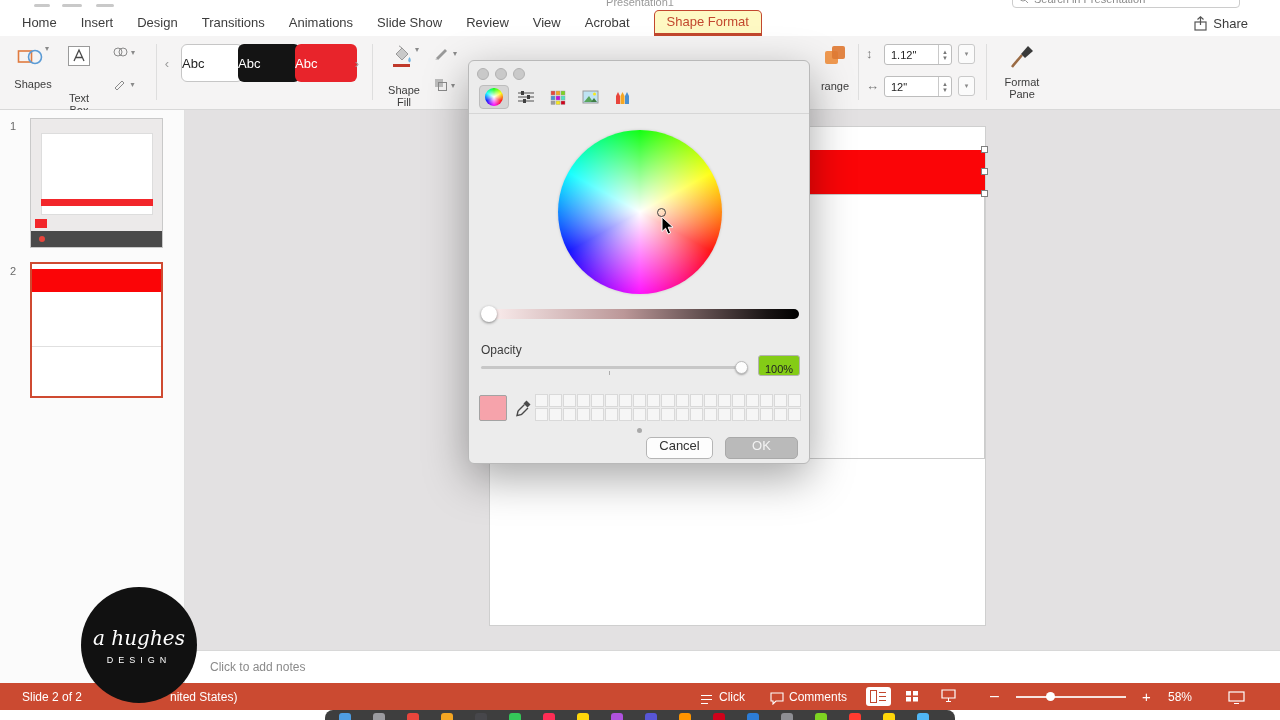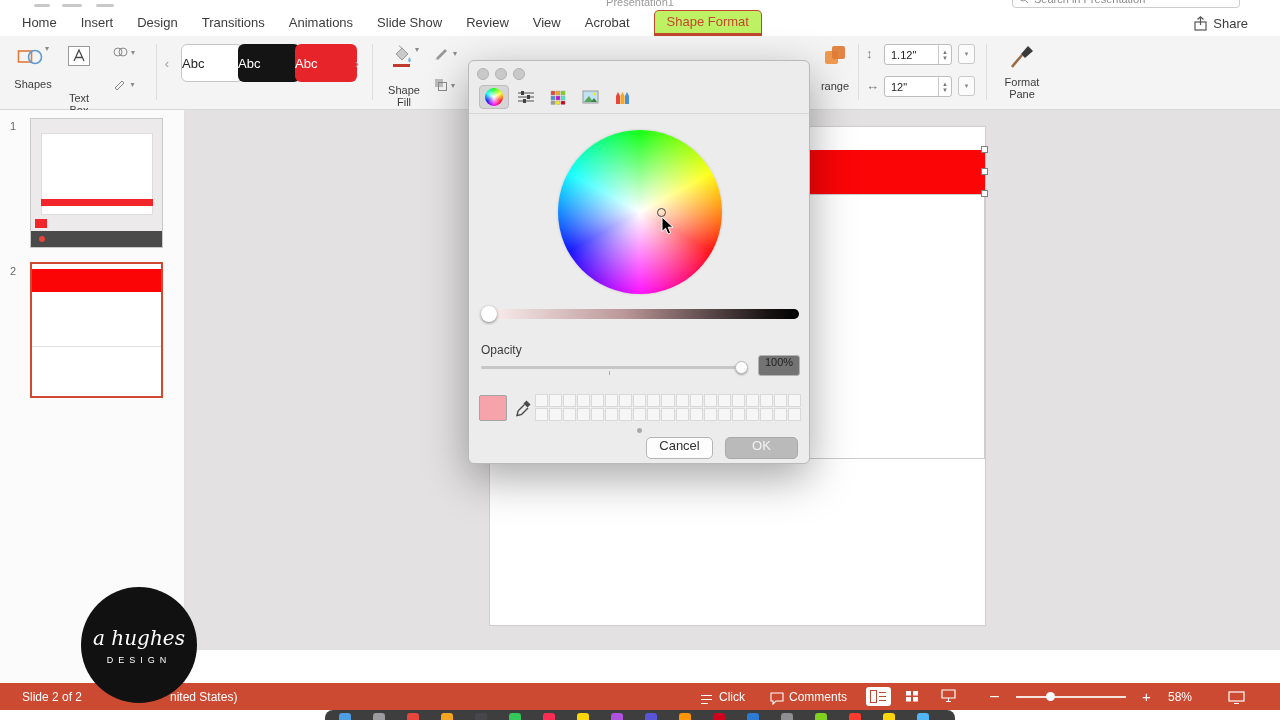--- a/index.html
+++ b/index.html
@@ -3,21 +3,21 @@
 <meta charset="utf-8">
 <style>
 *{margin:0;padding:0;box-sizing:border-box}
 html,body{width:1280px;height:720px}
 body{font-family:"Liberation Sans",sans-serif;overflow:hidden;background:#fff}
 .abs{position:absolute}
 .screen{position:relative;width:1280px;height:720px;background:#fff;overflow:hidden}
 
 .tabbar{display:flex;align-items:flex-end;gap:24px;padding-left:22px;background:#fff}
 .tab{font-size:13px;color:#3c3c3c;padding:4px 0 6px;white-space:nowrap}
-.tab.active{color:#c2472e;border:1px solid #c2472e;border-bottom:3px solid #c2472e;border-radius:5px 5px 0 0;padding:3px 12px 4px;background:#bef264}
+.tab.active{color:#c2472e;border:1px solid #c2472e;border-bottom:3px solid #c2472e;border-radius:5px 5px 0 0;padding:3px 12px 4px;background:#fef9c3}
 
 .ribbon{background:#f5f4f4;border-bottom:1px solid #d8d8d8}
 .rlabel{font-size:11px;color:#3c3c3c;text-align:center;line-height:12px}
 .caret{font-size:8px;color:#8a8a8a}
 .vsep{width:1px;background:#dedede;top:8px;height:56px}
 .preset{width:62px;height:38px;border-radius:6px;display:flex;align-items:center;justify-content:flex-start;font-size:13px;top:8px}
 .gal-arrow{top:8px;width:14px;height:38px;display:flex;align-items:center;justify-content:center;color:#9a9a9a;font-size:13px}
 .field{display:flex;background:#fff;border:1px solid #bdbdbd;border-radius:3px;width:68px;height:21px}
 .field .val{flex:1;font-size:11px;color:#222;padding:4px 0 0 6px;white-space:nowrap}
 .stepper{width:13px;border-left:1px solid #c9c9c9;display:flex;flex-direction:column;align-items:center;justify-content:center;color:#777;font-size:6px;line-height:6px}
@@ -221,20 +221,23 @@
   <div class="abs" style="left:185px;top:110px;width:1095px;height:540px;background:#e3e1e2">
     <div class="abs" style="left:305px;top:17px;width:495px;height:498px;background:#fff;box-shadow:0 0 0 1px #cfcfcf">
       <div class="abs" style="left:0;top:67px;width:495px;height:265px;border:1px solid #ccc"></div>
       <div class="abs" style="left: 0px; top: 23px; width: 495px; height: 44px; background: rgb(251, 5, 7);"></div>
       <div class="handle" style="left:491px;top:19px"></div>
       <div class="handle" style="left:491px;top:41px"></div>
       <div class="handle" style="left:491px;top:63px"></div>
     </div>
   </div>
 
+  <div class="abs" style="left:185px;top:650px;width:1095px;height:33px;background:#fff;border-top:1px solid #d8d8d8">
+    <span class="abs" style="left:25px;top:9px;color:#8a8a8a;font-size:12px">Click to add notes</span>
+  </div>
 
   <div class="abs statusbar" style="left:0;top:683px;width:1280px;height:27px;background:#cb4a31">
     <span class="sb-label" style="left:22px">Slide 2 of 2</span>
     <span class="sb-label" style="left:170px">nited States)</span>
     <span class="abs" style="left:700px;top:8px"><svg width="13" height="11">
           <path d="M1 1.5h11M1 5.5h11M1 9.5h7" stroke="#fff" stroke-width="1.2"></path>
         </svg></span>
     <span class="sb-label" style="left:719px">Click</span>
     <span class="abs" style="left:770px;top:8px"><svg width="14" height="13" viewBox="0 0 14 13">
           <path d="M1 1 h12 v8 h-7 l-3 3 v-3 h-2 z" fill="none" stroke="#fff" stroke-width="1.1"></path>
@@ -364,21 +367,21 @@
         <path d="M1 1 L1 15.5 L4.6 12.2 L7 18 L9.6 16.9 L7.2 11.2 L12 11.2 Z" fill="#000" stroke="#fff" stroke-width="1"></path>
       </svg>
 
     <div class="abs" style="left:12px;top:248px;width:318px;height:10px;border-radius:5px;background:linear-gradient(to right,#fff3f3,#bb9798 45%,#191414 90%,#000)"></div>
     <div class="abs" style="left:12px;top:245px;width:16px;height:16px;border-radius:50%;background:#fff;box-shadow:0 1px 3px rgba(0,0,0,.45)"></div>
 
     <div class="abs" style="left:12px;top:282px;font-size:12px;color:#3b3b3b">Opacity</div>
     <div class="abs" style="left:12px;top:305px;width:262px;height:3px;border-radius:2px;background:#c7c7c7"></div>
     <div class="abs" style="left:140px;top:310px;width:1px;height:4px;background:#adadad"></div>
     <div class="abs" style="left:266px;top:300px;width:13px;height:13px;border-radius:50%;background:#fdfdfd;border:1px solid #bdbdbd;box-shadow:0 1px 2px rgba(0,0,0,.3)"></div>
-    <div class="abs" style="left:289px;top:294px;width:42px;height:21px;background:#737373;border:1px solid #b3b3b3;border-radius:3px;display:flex;align-items:flex-start;justify-content:center;font-size:11px;color:#222">
+    <div class="abs" style="left:289px;top:294px;width:42px;height:21px;background:#84cc16;border:1px solid #b3b3b3;border-radius:3px;display:flex;align-items:flex-end;justify-content:center;font-size:11px;color:#222">
       <span>100%</span>
     </div>
 
     <div class="abs" style="left: 10px; top: 334px; width: 28px; height: 26px; border: 1px solid rgb(163, 163, 163); border-radius: 2px; background: rgb(246, 163, 171);"></div>
     <div class="abs" style="left:44px;top:335px;width:22px;height:24px;display:flex;align-items:center;justify-content:center">
       <svg width="16" height="18" viewBox="0 0 16 18">
           <path d="M10.5 1.5 L14.5 5.5 L11.5 8.5 L7.5 4.5 Z" fill="#4a4a4a"></path>
           <path d="M8.5 5.5 L2.5 11.5 C1.5 12.5 1.8 13.6 1.5 14.5 L1 16.5 L3 16 C4 15.7 5 16 6 15 L12 9" fill="none" stroke="#4a4a4a" stroke-width="1.4"></path>
         </svg>
     </div>

